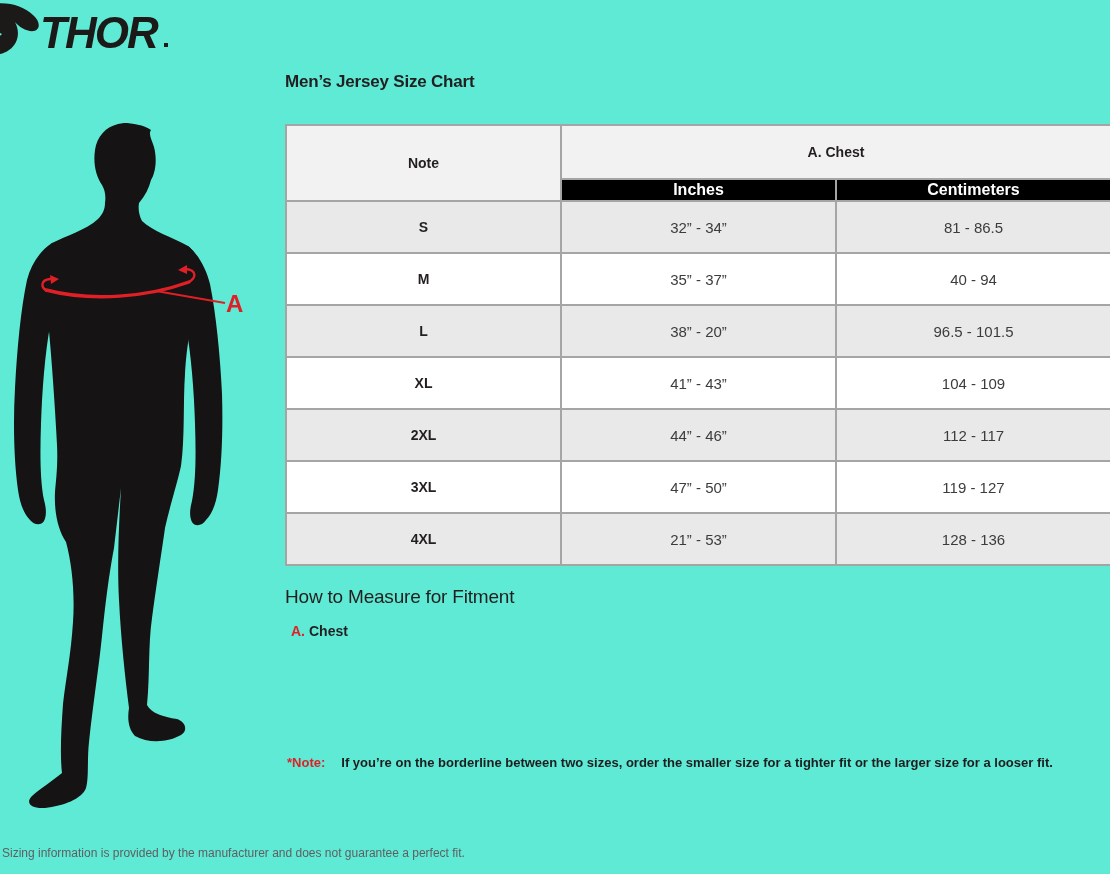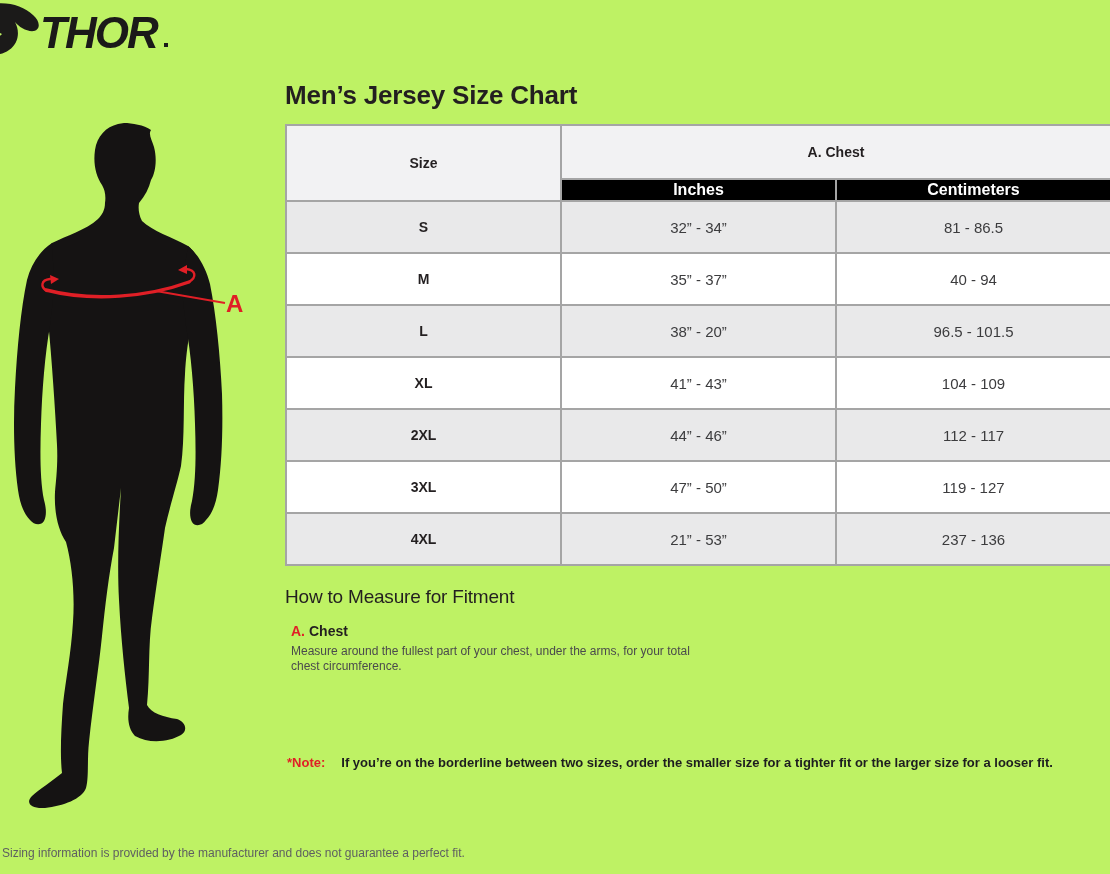--- a/index.html
+++ b/index.html
@@ -1,30 +1,30 @@
 <!DOCTYPE html>
 <html style="--accent-red: #e01f26; --table-border: #a5a5a5; --header-bg: #f2f2f3; --row-alt-bg: #e9e9ea; --subheader-bg: #000000; --footer-text: #5e5f61;"><head>
 <meta charset="utf-8">
 <style>
   html,body{margin:0;padding:0;background:#fff;}
   .page{
-    position:relative;width:1110px;height:874px;background:#bef264;
+    position:relative;width:1110px;height:874px;background:#5eead4;
     font-family:"Liberation Sans",sans-serif;color:#231f20;overflow:hidden;
   }
   
   .logo{position:absolute;left:-12px;top:3px;width:210px;height:56px;}
   .logo .ink{fill:#1b1a19;}
   
   .figure{position:absolute;left:0;top:100px;width:280px;height:720px;}
   .figure .body{fill:#151313;}
   .red-stroke{stroke:var(--accent-red,#e01f26);fill:none;}
   .red-fill{fill:var(--accent-red,#e01f26);}
   .fig-label{font:bold 24px "Liberation Sans",sans-serif;}
   
-  .chart-title{position:absolute;left:285px;top:80px;font-size:26px;font-weight:700;letter-spacing:-0.2px;text-align:right;}
+  .chart-title{position:absolute;left:285px;top:72px;font-size:17px;font-weight:700;letter-spacing:-0.2px;text-align:right;}
   .howto-heading{position:absolute;left:285px;top:586px;font-size:19px;font-weight:400;letter-spacing:-0.2px;}
   
   .size-table{
     position:absolute;left:285px;top:124px;width:825px;
     border-collapse:collapse;table-layout:fixed;
   }
   .size-table th,.size-table td{
     border:2px solid var(--table-border,#a5a5a5);
     text-align:center;vertical-align:middle;padding:0;
   }
@@ -101,21 +101,21 @@
   <div class="chart-title">Men’s Jersey Size Chart</div>
 
   <table class="size-table">
     <colgroup>
         <col style="width:275px">
         <col style="width:275px">
         <col style="width:275px">
       </colgroup>
     <thead>
       <tr>
-        <th rowspan="2" class="h-main">Size</th>
+        <th rowspan="2" class="h-main">Note</th>
         <th colspan="2" class="h-main h-chest">A. Chest</th>
       </tr>
       <tr>
         <th class="h-sub">Inches</th>
         <th class="h-sub">Centimeters</th>
       </tr>
     </thead>
     <tbody>
       <tr class="alt">
         <td class="size-cell">S</td>
@@ -143,32 +143,31 @@
         <td>112 - 117</td>
       </tr>
       <tr>
         <td class="size-cell">3XL</td>
         <td>47” - 50”</td>
         <td>119 - 127</td>
       </tr>
       <tr class="alt">
         <td class="size-cell">4XL</td>
         <td>21” - 53”</td>
-        <td>237 - 136</td>
+        <td>128 - 136</td>
       </tr>
     </tbody>
   </table>
 
   <div class="howto-heading">How to Measure for Fitment</div>
 
   <div class="measure-item">
     <div class="measure-title">
       <span class="measure-key">A.</span><span>Chest</span>
     </div>
-    <div class="measure-desc">Measure around the fullest part of your chest, under the arms, for your total chest circumference.</div>
   </div>
 
   <div class="note">
     <span class="note-label">*Note:</span><span class="note-text">If you’re on the borderline between two sizes, order the smaller size for a tighter fit or the larger size for a looser fit.</span>
   </div>
 
   <div class="footer">
     <div>Sizing information is provided by the manufacturer and does not guarantee a perfect fit.</div>
   </div>
 

